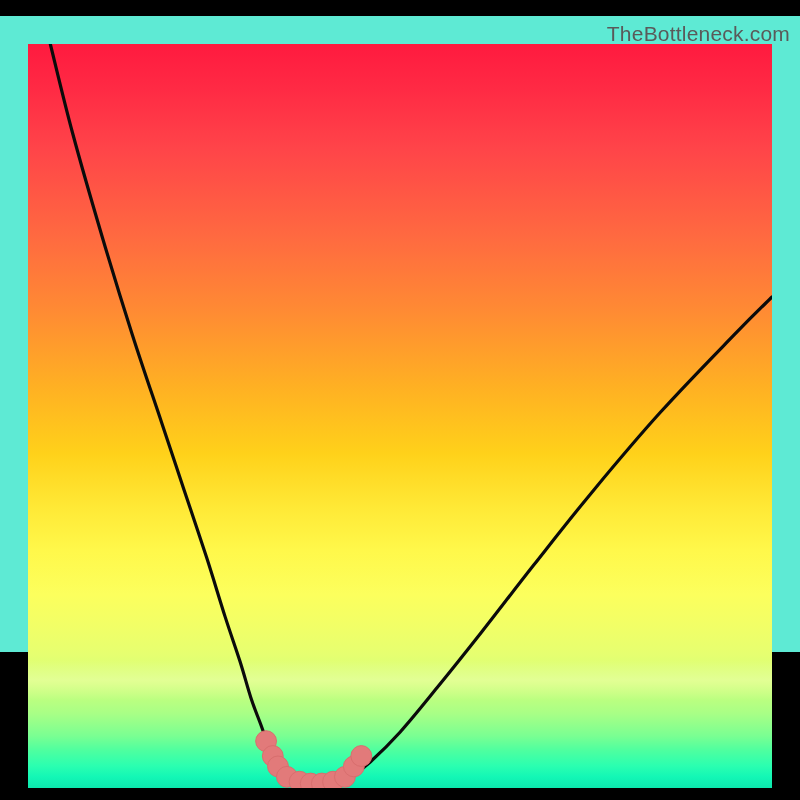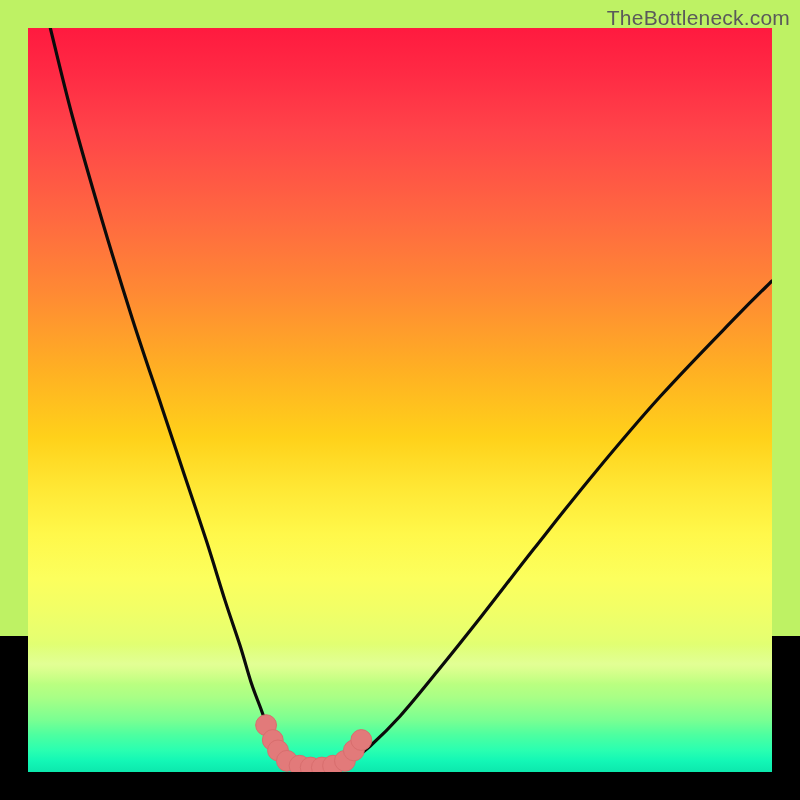--- a/index.html
+++ b/index.html
@@ -7,24 +7,24 @@
     padding: 0;
     width: 800px;
     height: 800px;
     background: #000;
     overflow: hidden;
     font-family: Arial, Helvetica, sans-serif;
   }
   .frame {
     position: absolute;
     left: 0;
-    top: 0;
+    top: 16px;
     width: 800px;
     height: 636px;
-    background: #bef264;
+    background: #5eead4;
   }
   .plot {
     position: absolute;
     left: 28px;
     top: 28px;
     width: 744px;
     height: 744px;
     
     background: linear-gradient(to bottom,
       #ff1a3f 0%,

